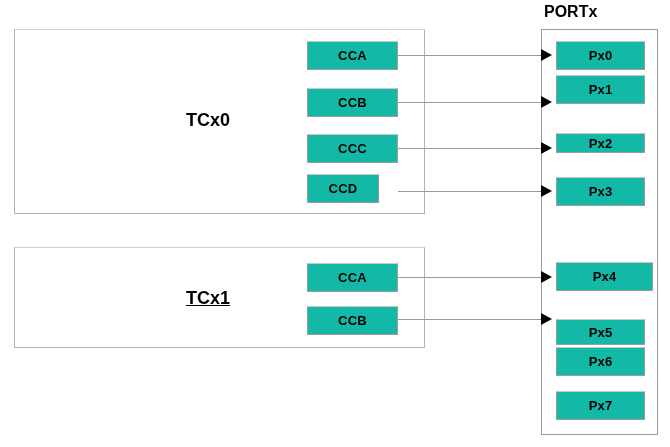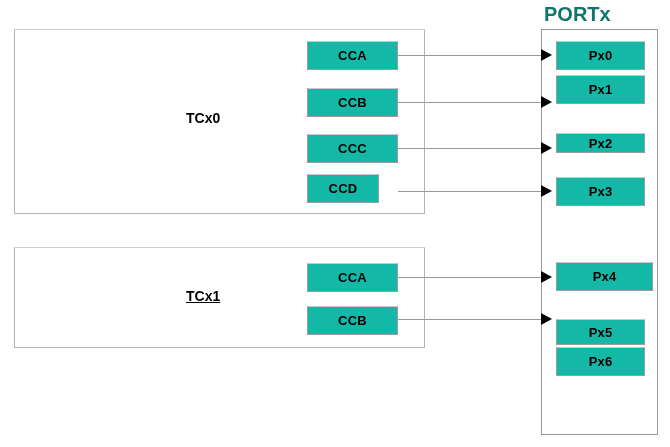--- a/index.html
+++ b/index.html
@@ -37,30 +37,30 @@
     align-items: center;
     justify-content: center;
     font-size: 13px;
     font-weight: bold;
     color: #000000;
     letter-spacing: 0.2px;
   }
   
   .module-label {
     position: absolute;
-    font-size: 14px;
+    font-size: 18px;
     font-weight: bold;
     color: #000000;
     white-space: nowrap;
   }
   .port-title {
     position: absolute;
-    font-size: 20px;
+    font-size: 16px;
     font-weight: bold;
-    color: #0f766e;
+    color: #000000;
     white-space: nowrap;
   }
   
   .wire {
     position: absolute;
     height: 1px;
     background: #9a9a9a;
   }
   
   .arrow-head {
@@ -95,20 +95,21 @@
 
   <div class="group-box port" style="left: 541px; top: 29px; width: 117px; height: 406px;"></div>
 
   <div class="cell" style="left: 556px; top: 41px; width: 89px; height: 29px;">Px0</div>
   <div class="cell" style="left: 556px; top: 75px; width: 89px; height: 29px;">Px1</div>
   <div class="cell" style="left: 556px; top: 133px; width: 89px; height: 20px;">Px2</div>
   <div class="cell" style="left: 556px; top: 177px; width: 89px; height: 29px;">Px3</div>
   <div class="cell" style="left: 556px; top: 262px; width: 97px; height: 29px;">Px4</div>
   <div class="cell" style="left: 556px; top: 319px; width: 89px; height: 26px;">Px5</div>
   <div class="cell" style="left: 556px; top: 347px; width: 89px; height: 29px;">Px6</div>
+  <div class="cell" style="left: 556px; top: 391px; width: 89px; height: 29px;">Px7</div>
 
   <div class="wire" style="left: 398px; top: 55px; width: 143px; background: rgb(154, 154, 154);"></div>
   <div class="wire" style="left: 398px; top: 102px; width: 143px; background: rgb(154, 154, 154);"></div>
   <div class="wire" style="left: 398px; top: 148px; width: 143px; background: rgb(154, 154, 154);"></div>
   <div class="wire" style="left: 398px; top: 191px; width: 143px; background: rgb(154, 154, 154);"></div>
   <div class="wire" style="left: 398px; top: 277px; width: 143px; background: rgb(154, 154, 154);"></div>
   <div class="wire" style="left: 398px; top: 319px; width: 143px; background: rgb(154, 154, 154);"></div>
 
   <div class="arrow-head" style="left: 541px; top: 49px; border-left-color: rgb(0, 0, 0);"></div>
   <div class="arrow-head" style="left: 541px; top: 96px; border-left-color: rgb(0, 0, 0);"></div>

